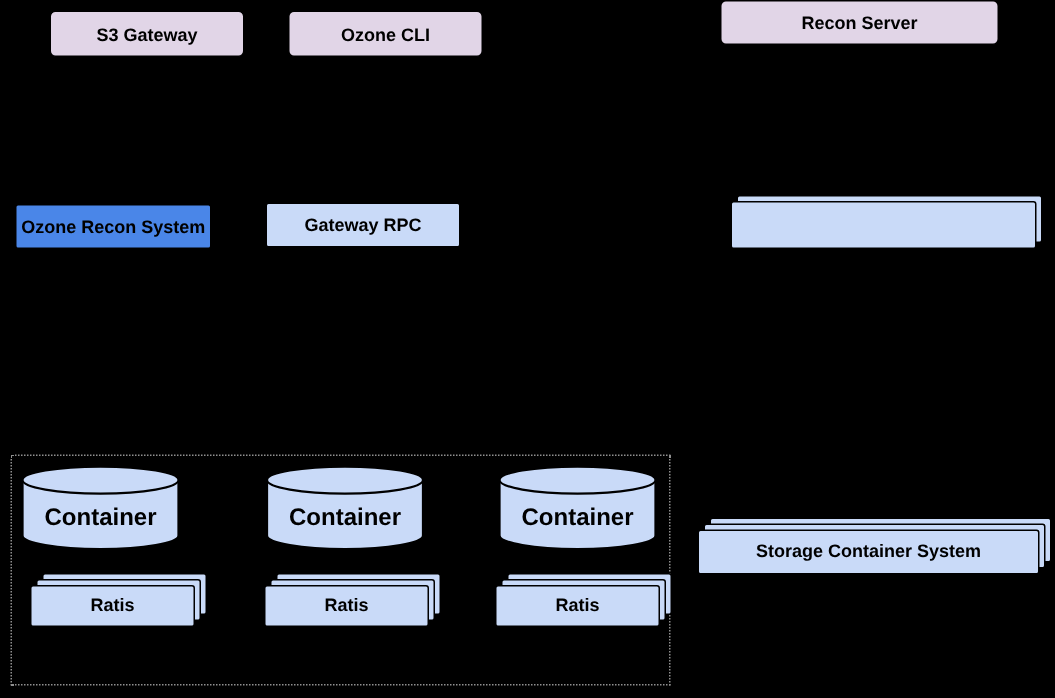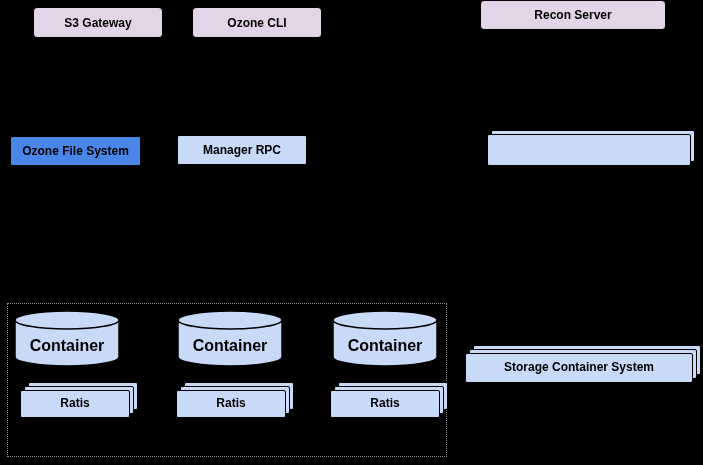--- a/index.html
+++ b/index.html
@@ -74,25 +74,25 @@
 
   <div class="box purple" style="left:192px; top:7px; width:130px; height:31px;">
     <span>Ozone CLI</span>
   </div>
 
   <div class="box purple" style="left:480px; top:0; width:186px; height:30px;">
     <span>Recon Server</span>
   </div>
 
   <div class="box blue" style="left:10px; top:136px; width:131px; height:30px;">
-    <span>Ozone File System</span>
+    <span>Ozone Recon System</span>
   </div>
 
   <div class="box peri" style="left:177px; top:135px; width:130px; height:30px;">
-    <span>Manager RPC</span>
+    <span>Gateway RPC</span>
   </div>
 
   <div class="stack" style="left:483px; top:130px; --w:204px; --h:32px;">
     <div class="layer l2"></div>
     <div class="layer l1"></div>
   </div>
 
   <div class="dotted" style="left:7px; top:303px; width:440px; height:154px;"></div>
 
   <div class="cylinder" style="left:14px; top:310px;">

